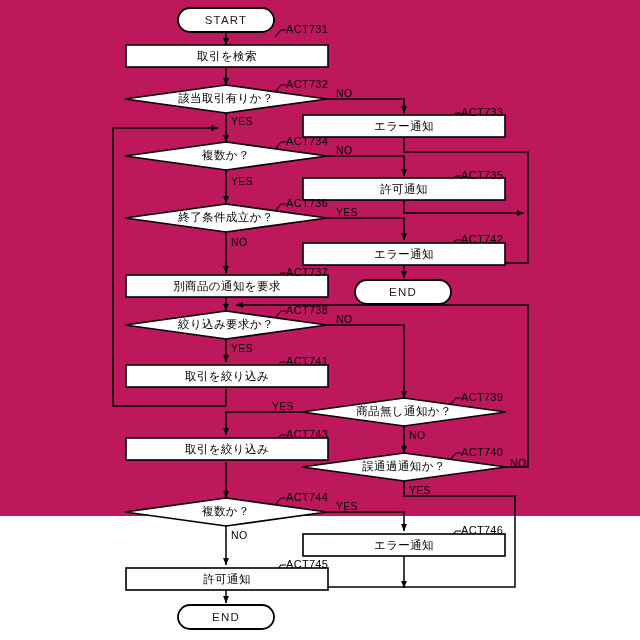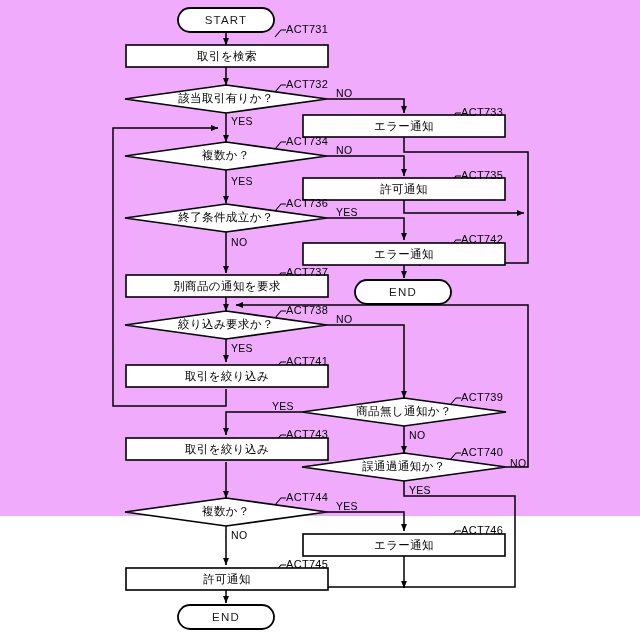--- a/index.html
+++ b/index.html
@@ -2,21 +2,21 @@
 <html><head>
 <meta charset="utf-8">
 <title>Flowchart ACT731-ACT746</title>
 <style>
   html,body{margin:0;padding:0;background:#ffffff;}
   body{
     width:640px;height:640px;overflow:hidden;
     font-family:"Liberation Sans","DejaVu Sans",sans-serif;
     background:#ffffff;
   }
-  #canvas{position:relative;width:640px;height:516px;background:#f0abfc;}
+  #canvas{position:relative;width:640px;height:516px;background:#be185d;}
   svg#flow{position:absolute;left:0;top:0;width:640px;height:640px;display:block;}
   .shape-text{
     font-family:"Liberation Sans","DejaVu Sans",sans-serif;
     font-size:11px;fill:#000000;text-anchor:middle;dominant-baseline:middle;
   }
   .shape-text.jp{font-size:11.5px;letter-spacing:0.4px;}
   .term-text{
     font-family:"Liberation Sans","DejaVu Sans",sans-serif;
     font-size:11.5px;fill:#1a1a1a;text-anchor:middle;dominant-baseline:middle;
     letter-spacing:1.2px;

